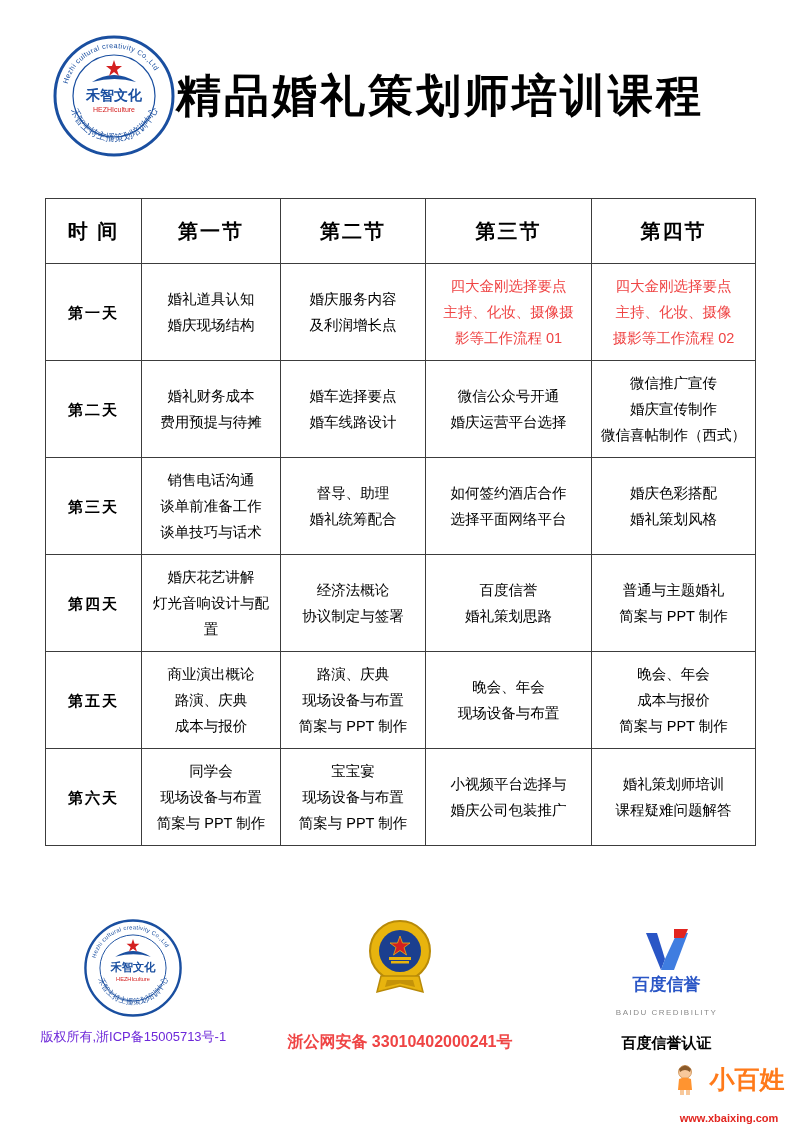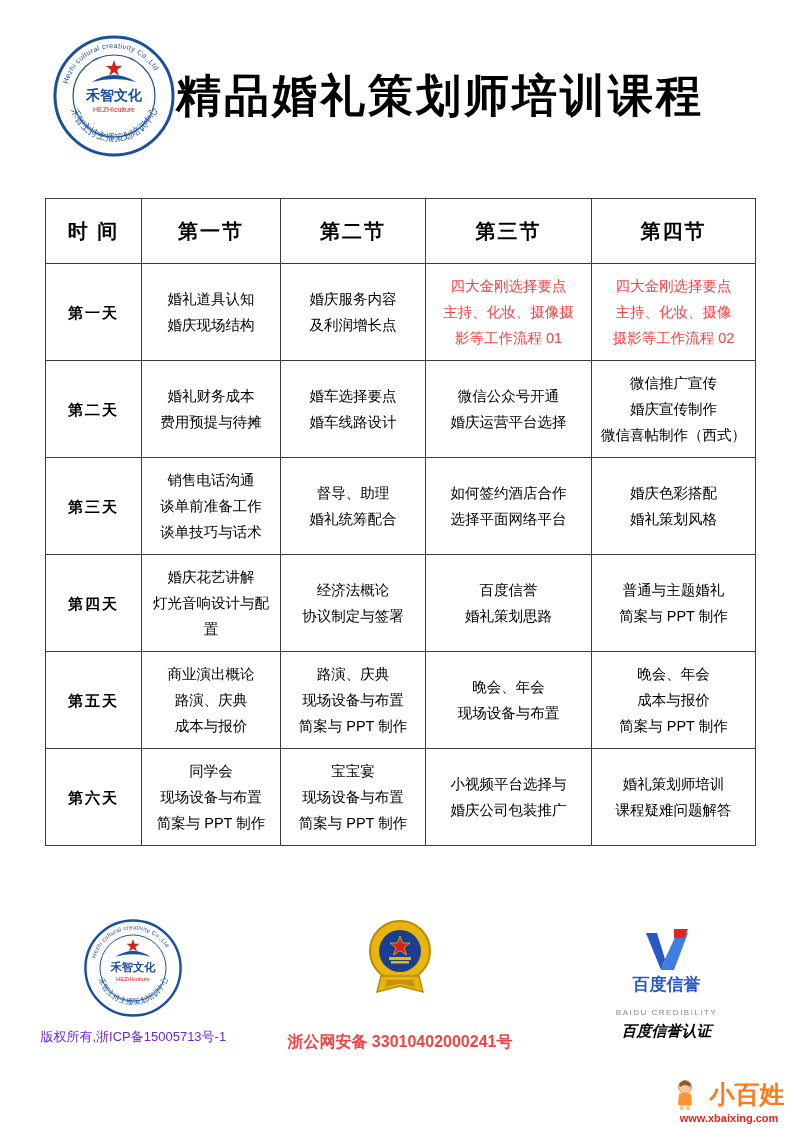--- a/index.html
+++ b/index.html
@@ -19,26 +19,26 @@
   .course td.day{font-size:15px;font-weight:bold;letter-spacing:2px;}
   .course td.hl{color:#ef4444;}
   
   .footer{position:absolute;left:0;top:918px;width:800px;display:flex;}
   .f-col{width:33.33%;text-align:center;}
   .f-logo-box{height:104px;display:flex;align-items:flex-start;justify-content:center;}
   .f-copy{font-size:13px;margin-top:6px;color:#6d28d9;}
   .f-police{font-size:16px;font-weight:bold;margin-top:10px;color:#ef4444;}
   .baidu-cn{font-size:17px;font-weight:bold;color:#2a56c6;margin-top:2px;}
   .baidu-en{font-size:8px;color:#8a8a8a;letter-spacing:1.5px;margin-top:12px;}
-  .baidu-cert{font-size:15px;font-weight:bold;color:#000;font-style:italic;}
+  .baidu-cert{font-size:15px;font-weight:bold;margin-top:12px;color:#000;}
   
   .watermark{position:absolute;right:4px;bottom:2px;width:134px;background:#fff;text-align:center;padding:2px 0;}
   .wm-top{display:flex;align-items:center;justify-content:center;gap:14px;text-align:right;}
   .wm-name{font-size:25px;font-weight:900;color:#ff7a1a;text-shadow:0 0 2px #fff;}
-  .wm-url{font-size:11px;font-weight:bold;color:#e2251f;margin-top:1px;}
+  .wm-url{font-size:11px;font-weight:bold;color:#e2251f;margin-top:16px;}
 </style>
 </head>
 <body>
 
 <div class="page">
 
   <div class="header">
     <svg class="logo-badge" viewBox="0 0 124 124">
       <circle cx="62" cy="62" r="59" fill="#ffffff" stroke="#1a4fa0" stroke-width="3"></circle>
       <circle cx="62" cy="62" r="41" fill="none" stroke="#1a4fa0" stroke-width="1.2"></circle>

